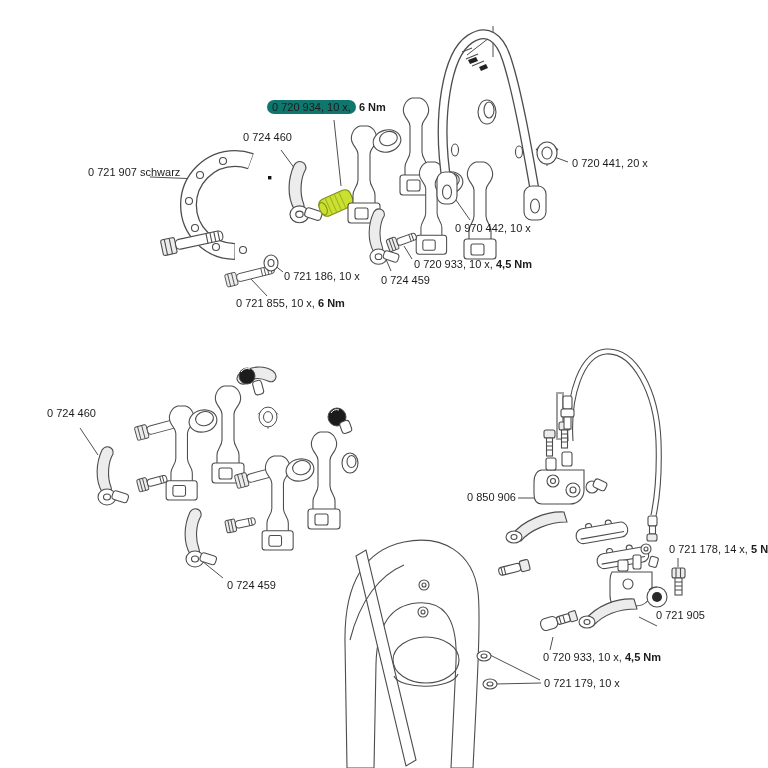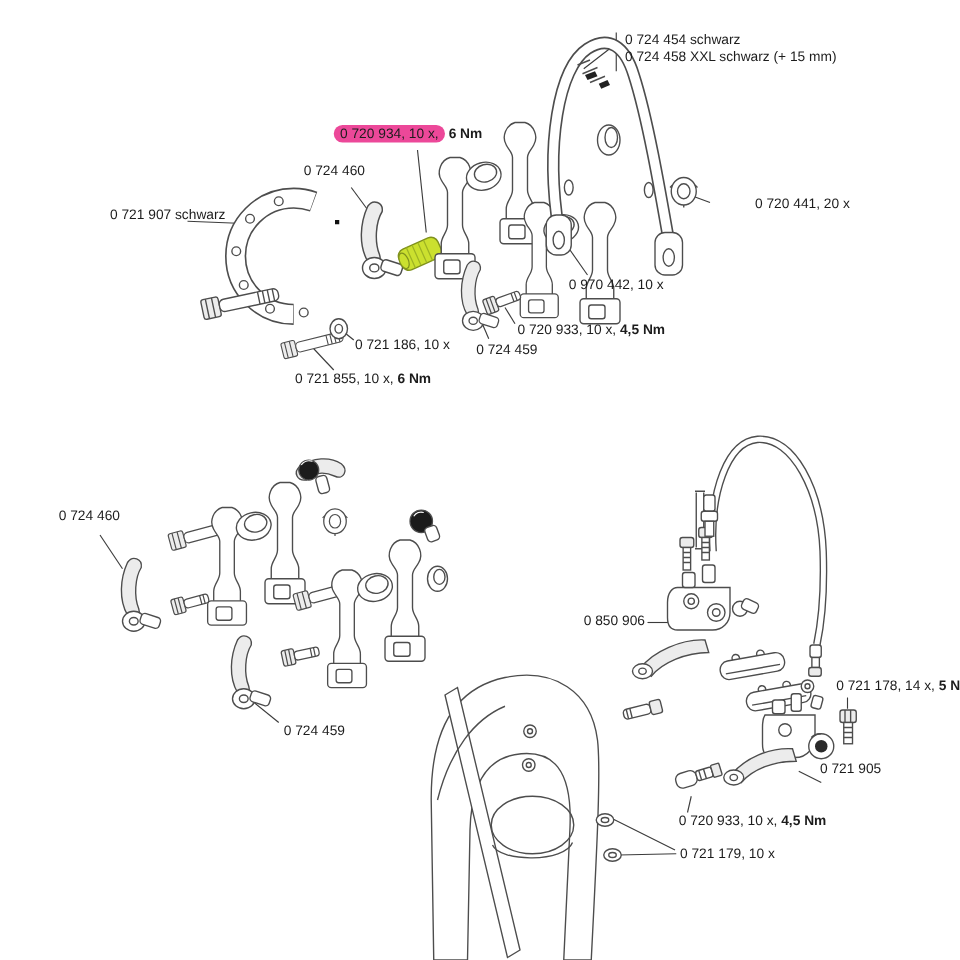--- a/index.html
+++ b/index.html
@@ -3,21 +3,21 @@
 <meta charset="utf-8">
 <style>
   html,body{margin:0;padding:0;background:#fff;}
   .page{position:relative;width:768px;height:768px;background:#ffffff;overflow:hidden;
         font-family:"Liberation Sans",sans-serif;color:#1c1c1c;}
   svg.art{position:absolute;left:0;top:0;z-index:1;}
   .lbl{position:absolute;font-size:11px;line-height:14px;white-space:nowrap;z-index:2;}
   .lbl b{font-weight:bold;}
   .heading{position:absolute;font-size:11.5px;line-height:14px;white-space:nowrap;z-index:2;}
   .heading b{font-weight:bold;}
-  .hl{background:#ec4899;border-radius:8px;padding:1px 5px;}
+  .hl{background:#0f766e;border-radius:8px;padding:1px 5px;}
   .two-line div{line-height:14px;}
   
   .o{fill:#ffffff;stroke:#4d4d4d;stroke-width:1.1;}
   .s{fill:#ececec;stroke:#4d4d4d;stroke-width:1.1;}
   .n{fill:none;stroke:#4d4d4d;stroke-width:1.1;}
   .ld{stroke:#3b3b3b;stroke-width:0.9;}
 </style>
 </head>
 <body>
 
@@ -270,32 +270,28 @@
           <ellipse class="n" cx="484" cy="656" rx="3" ry="2"></ellipse>
       </g>
       <g>
         <ellipse class="o" cx="490" cy="684" rx="7" ry="5"></ellipse>
           <ellipse class="n" cx="490" cy="684" rx="3" ry="2"></ellipse>
       </g>
     </g>
   </svg>
 
 
-  <div class="lbl two-line" style="left:500px;top:25px">
-    <div>0 724 454 schwarz</div>
-    <div>0 724 458 XXL schwarz (+ 15 mm)</div>
-  </div>
 
   <div class="lbl" style="left:267px;top:100px">
     <span class="hl">0 720 934, 10 x,</span><b style="margin-left:3px">6 Nm</b>
   </div>
 
   <div class="lbl" style="left:243px;top:130px">0 724 460</div>
   <div class="lbl" style="left:88px;top:165px">0 721 907 schwarz</div>
-  <div class="lbl" style="left:604px;top:156px">0 720 441, 20 x</div>
+  <div class="lbl" style="left:572px;top:156px">0 720 441, 20 x</div>
   <div class="lbl" style="left:455px;top:221px">0 970 442, 10 x</div>
 
   <div class="lbl" style="left:414px;top:257px">
     <span>0 720 933, 10 x, </span><b>4,5 Nm</b>
   </div>
 
   <div class="lbl" style="left:381px;top:273px">0 724 459</div>
   <div class="lbl" style="left:284px;top:269px">0 721 186, 10 x</div>
 
   <div class="lbl" style="left:236px;top:296px">

